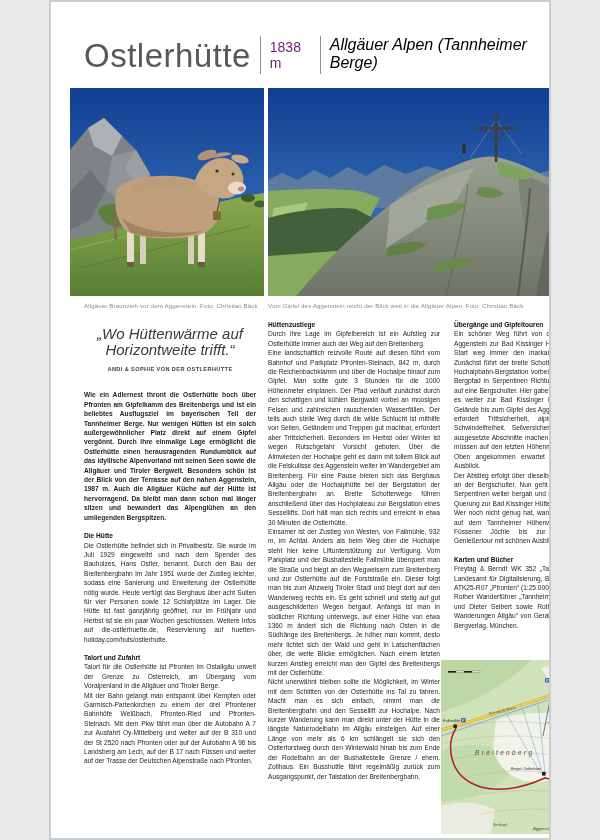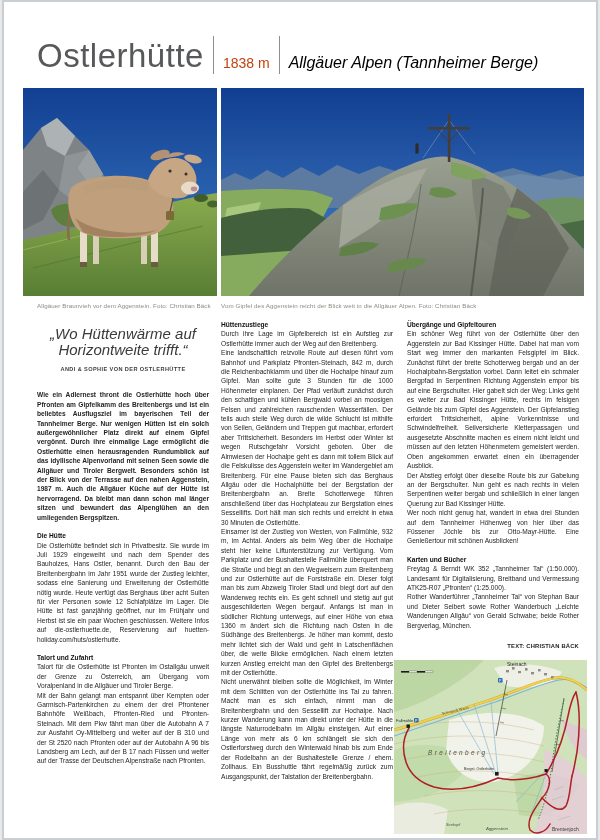--- a/index.html
+++ b/index.html
@@ -1,23 +1,23 @@
 <!DOCTYPE html>
 <html><head>
 <meta charset="utf-8">
 <style>
   html,body{margin:0;padding:0;background:#e8e8e8;}
-  .page{position:relative;width:596px;height:840px;background:#ffffff;
+  .page{position:relative;width:502px;height:840px;background:#ffffff;
         border:2px solid #c9ced2;box-sizing:border-box;overflow:hidden;
         font-family:"Liberation Sans",sans-serif;margin:0 auto;}
   
   .header{position:absolute;left:33px;top:34px;display:flex;align-items:flex-end;}
   .title{font-size:33px;line-height:36px;color:#57585a;font-weight:400;letter-spacing:.5px;}
   .hdiv{width:1px;background:#8d8e90;height:38px;margin:0 9px;}
-  .elev{font-size:14px;color:#c2410c;padding-bottom:3px;}
+  .elev{font-size:14px;color:#701a75;padding-bottom:3px;}
   .region{font-size:16px;color:#000000;padding-bottom:2px;font-style:italic;}
   
   .photo{position:absolute;top:86px;height:208px;overflow:hidden;}
   .photo svg{display:block;width:100%;height:100%;}
   .photo-left{left:19px;width:194px;}
   .photo-right{left:217px;width:363px;}
   .caption{position:absolute;top:300px;font-size:6.2px;color:#8b8b83;letter-spacing:.1px;}
   .cap-l{left:33px;width:180px;}
   .cap-r{left:217px;width:360px;}
   

